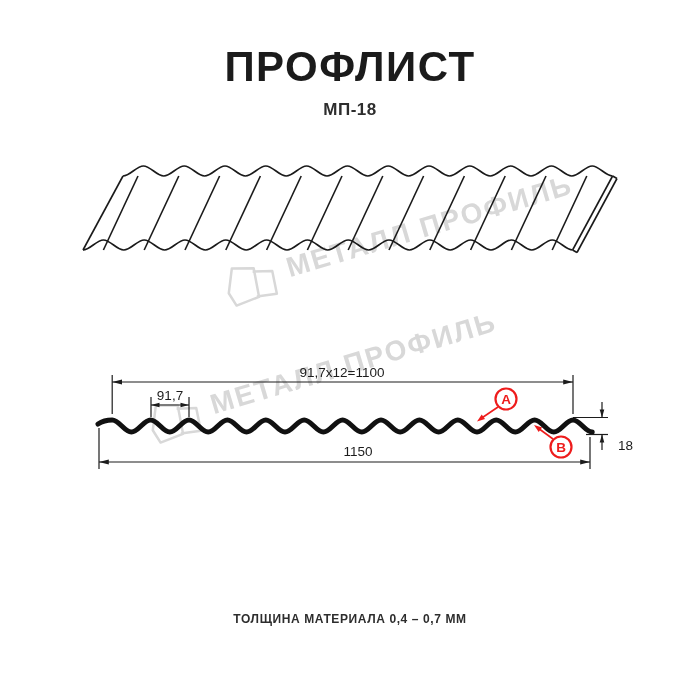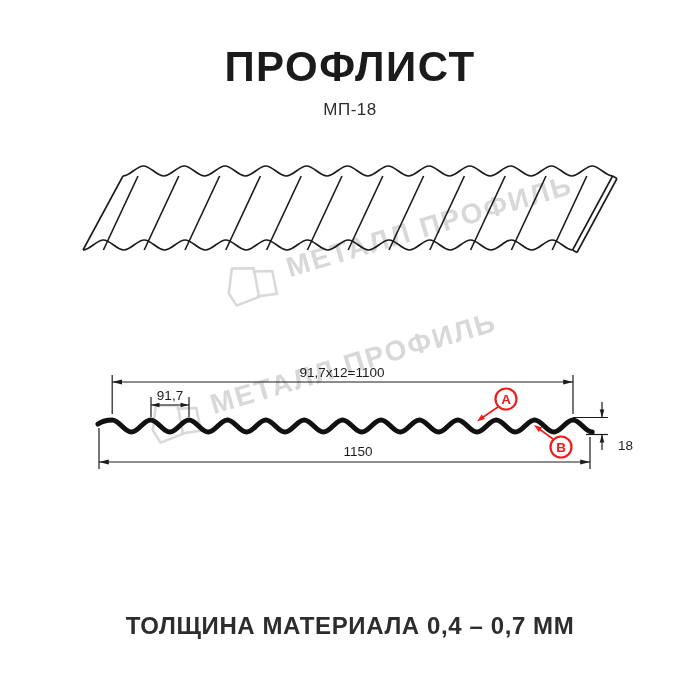--- a/index.html
+++ b/index.html
@@ -2,22 +2,22 @@
 <html><head>
 <meta charset="utf-8">
 <style>
   html,body{margin:0;padding:0;background:#fff;}
   .canvas{
     position:relative;width:700px;height:700px;background:#ffffff;
     font-family:"Liberation Sans",sans-serif;overflow:hidden;
   }
   .centered{position:absolute;left:0;width:700px;text-align:center;}
   .title{top:43px;font-size:42px;font-weight:bold;color:#1b1b1b;letter-spacing:1.5px;}
-  .subtitle{top:100px;font-size:17px;font-weight:400;color:#2d2d2d;letter-spacing:0.5px;text-align:center;}
-  .caption{top:612px;font-size:24px;font-weight:600;color:#2d2d2d;letter-spacing:0.6px;}
+  .subtitle{top:100px;font-size:17px;font-weight:700;color:#2d2d2d;letter-spacing:0.5px;text-align:center;}
+  .caption{top:612px;font-size:12px;font-weight:600;color:#2d2d2d;letter-spacing:0.6px;}
   .wm{
     position:absolute;display:flex;align-items:center;gap:10px;
     transform:rotate(-16.5deg);transform-origin:0 50%;
     color:#d8d8d8;font-weight:bold;font-size:28px;letter-spacing:2px;white-space:nowrap;
     user-select:none;
   }
   .wm svg{flex:0 0 auto;}
   .sheet3d{position:absolute;left:80px;top:158px;}
   .xsection{position:absolute;left:75px;top:355px;}
   .thin{stroke:#1c1c1c;stroke-width:1.2;fill:none;}

